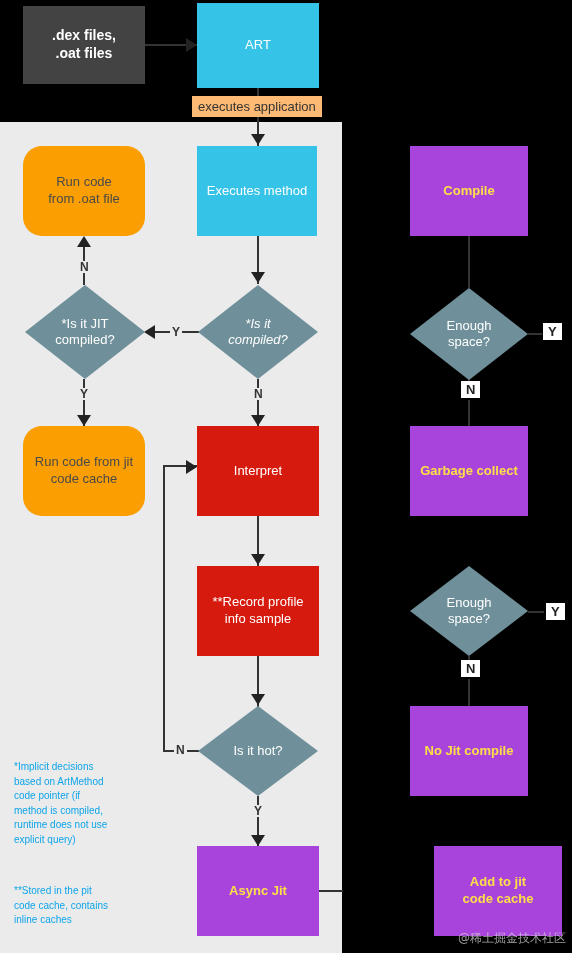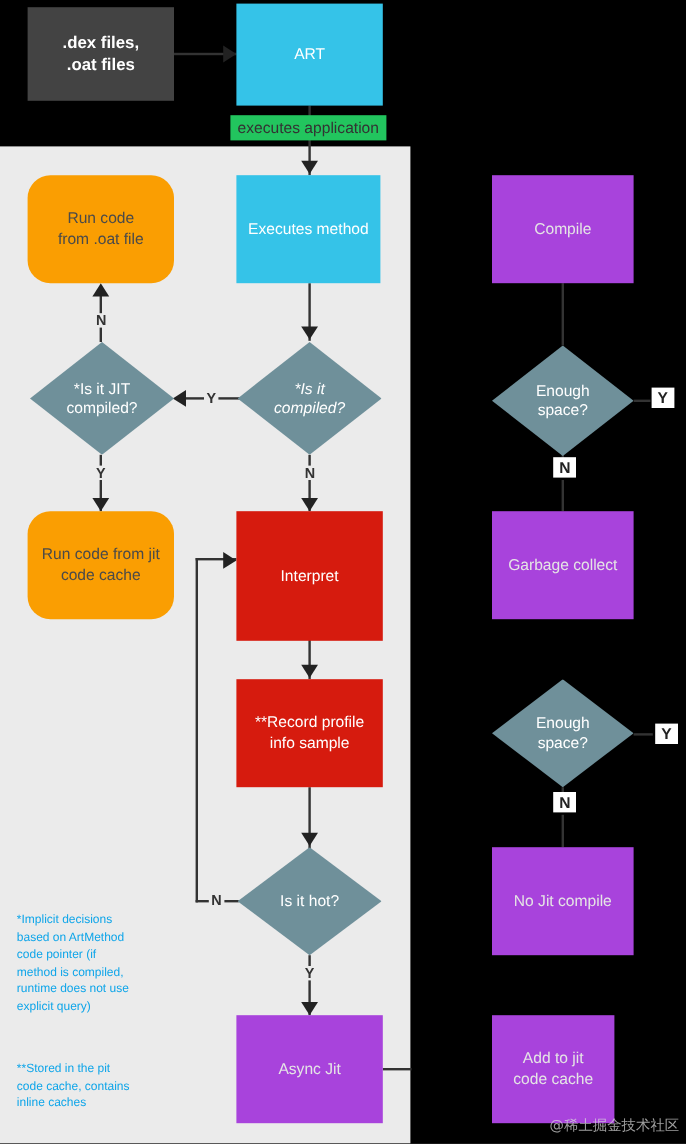--- a/index.html
+++ b/index.html
@@ -22,21 +22,21 @@
     display:flex;align-items:center;justify-content:center;
     text-align:center;line-height:1.28;
     color:#fff;font-size:13px;
     white-space:pre-line;
     z-index:6;
   }
   .node.dark{background:#434343;color:#fff;font-weight:bold;font-size:14px;}
   .node.blue{background:#35c3e8;color:#ffffff;}
   .node.orange{background:#fa9e02;color:#4a4a4a;border-radius:19px;}
   .node.red{background:#d61b0e;color:#fff;}
-  .node.purple{background:#a843dc;color:#e5e5e5;}
+  .node.purple{background:#a843dc;color:#fde047;font-weight:bold;}
 
   
   .diamond{
     position:absolute;z-index:6;
     display:flex;align-items:center;justify-content:center;
   }
   .diamond .dshape{
     position:absolute;left:0;top:0;width:100%;height:100%;
     background:#6f909a;
     clip-path:polygon(50% 0,100% 50%,50% 100%,0 50%);
@@ -58,21 +58,21 @@
 
   
   .elabel{
     position:absolute;z-index:7;font-size:12px;font-weight:bold;color:#333;
     background:#ebebeb;padding:0 2px;line-height:1;
   }
   .elabel.ondark{background:#fff;color:#222;padding:2px 5px;font-size:13px;}
 
   
   .callout{
-    position:absolute;z-index:8;background:#22c55e;color:#333;
+    position:absolute;z-index:8;background:#fdba74;color:#333;
     font-size:13px;padding:3px 6px;white-space:nowrap;
   }
 
   
   .footnote{
     position:absolute;z-index:7;color:#0ea5e9;font-size:10px;
     line-height:1.45;white-space:pre-line;width:175px;
   }
 
   .watermark{
@@ -148,21 +148,21 @@
   <div class="arrow down" style="left:77px;top:415px;"></div>
   <div class="elabel" style="left:78px;top:388px;">Y</div>
 
   <div class="ln v" style="left:257px;top:379px;height:47px;"></div>
   <div class="arrow down" style="left:251px;top:415px;"></div>
   <div class="elabel" style="left:252px;top:388px;">N</div>
 
   <div class="node orange" style="left:23px;top:426px;width:122px;height:90px;">Run code from jit
 code cache</div>
 
-  <div class="node red" style="left:197px;top:426px;width:122px;height:108px;">Interpret</div>
+  <div class="node red" style="left:197px;top:426px;width:122px;height:90px;">Interpret</div>
 
   <div class="node purple" style="left:410px;top:426px;width:118px;height:90px;">Garbage collect</div>
 
   <div class="ln v" style="left:257px;top:516px;height:50px;"></div>
   <div class="arrow down" style="left:251px;top:554px;"></div>
 
   <div class="node red" style="left:197px;top:566px;width:122px;height:90px;">**Record profile
 info sample</div>
 
   <div class="diamond" style="left:410px;top:566px;width:118px;height:90px;">
@@ -192,21 +192,21 @@
   <div class="ln h" style="left:163px;top:465px;width:34px;"></div>
   <div class="arrow right" style="left:186px;top:460px;"></div>
   <div class="elabel" style="left:174px;top:744px;">N</div>
 
   <div class="ln v" style="left:257px;top:796px;height:50px;"></div>
   <div class="arrow down" style="left:251px;top:835px;"></div>
   <div class="elabel" style="left:252px;top:805px;">Y</div>
 
   <div class="node purple" style="left:197px;top:846px;width:122px;height:90px;">Async Jit</div>
 
-  <div class="node purple" style="left:410px;top:846px;width:102px;height:90px;text-align:center;">Add to jit
+  <div class="node purple" style="left:434px;top:846px;width:128px;height:90px;text-align:center;">Add to jit
 code cache</div>
 
   <div class="ln h" style="left:319px;top:890px;width:24px;"></div>
 
   <div class="footnote" style="left:14px;top:760px;">*Implicit decisions
 based on ArtMethod
 code pointer (if
 method is compiled,
 runtime does not use
 explicit query)</div>

